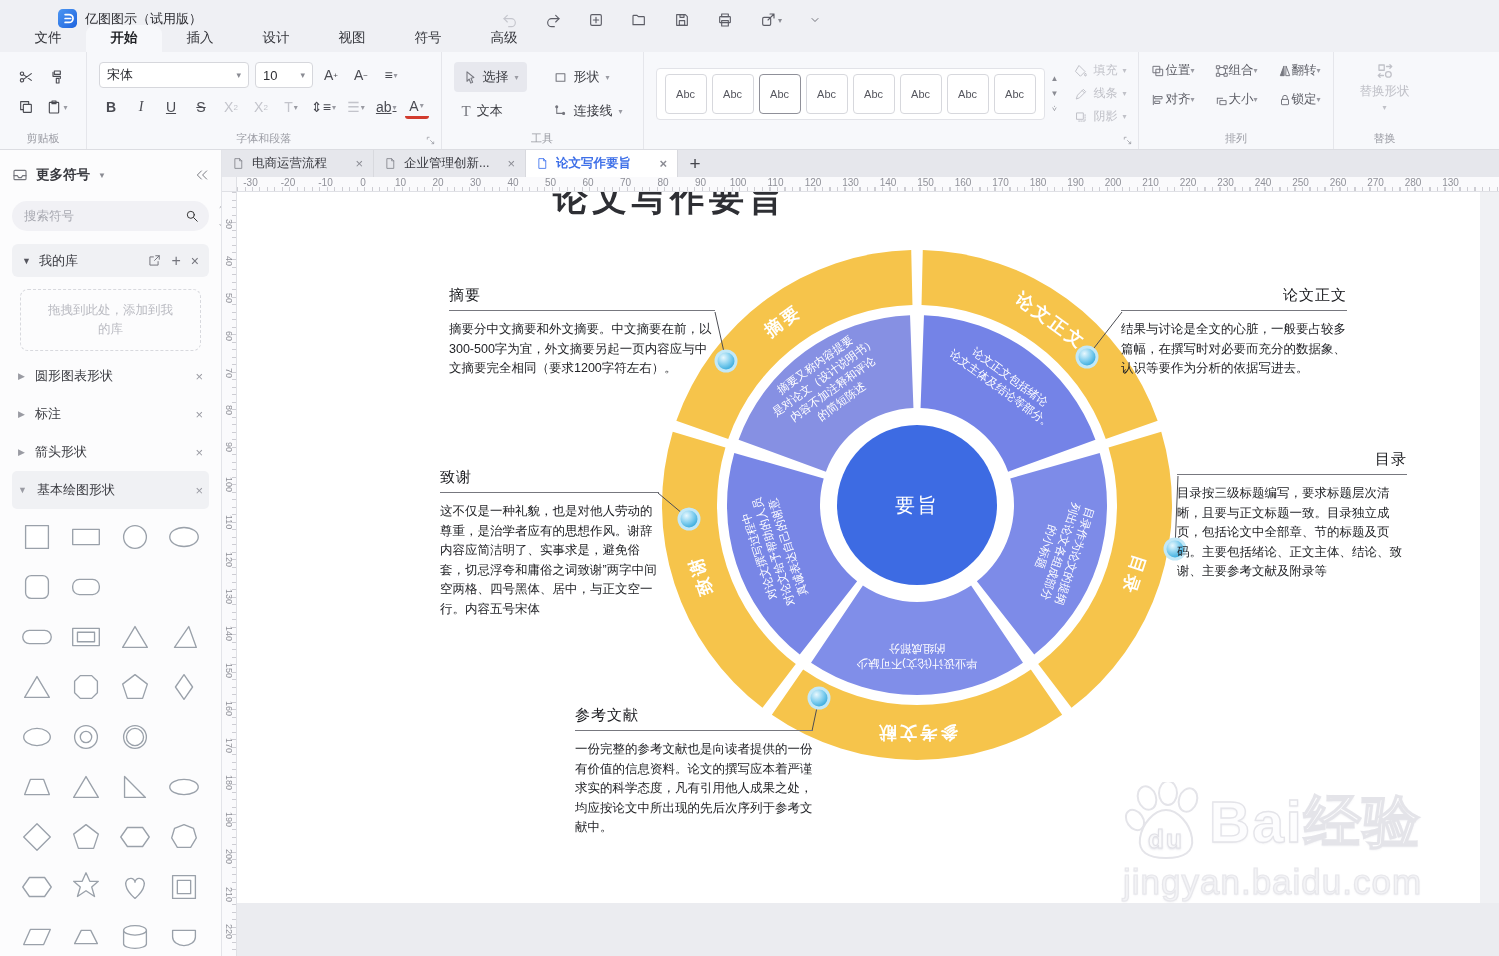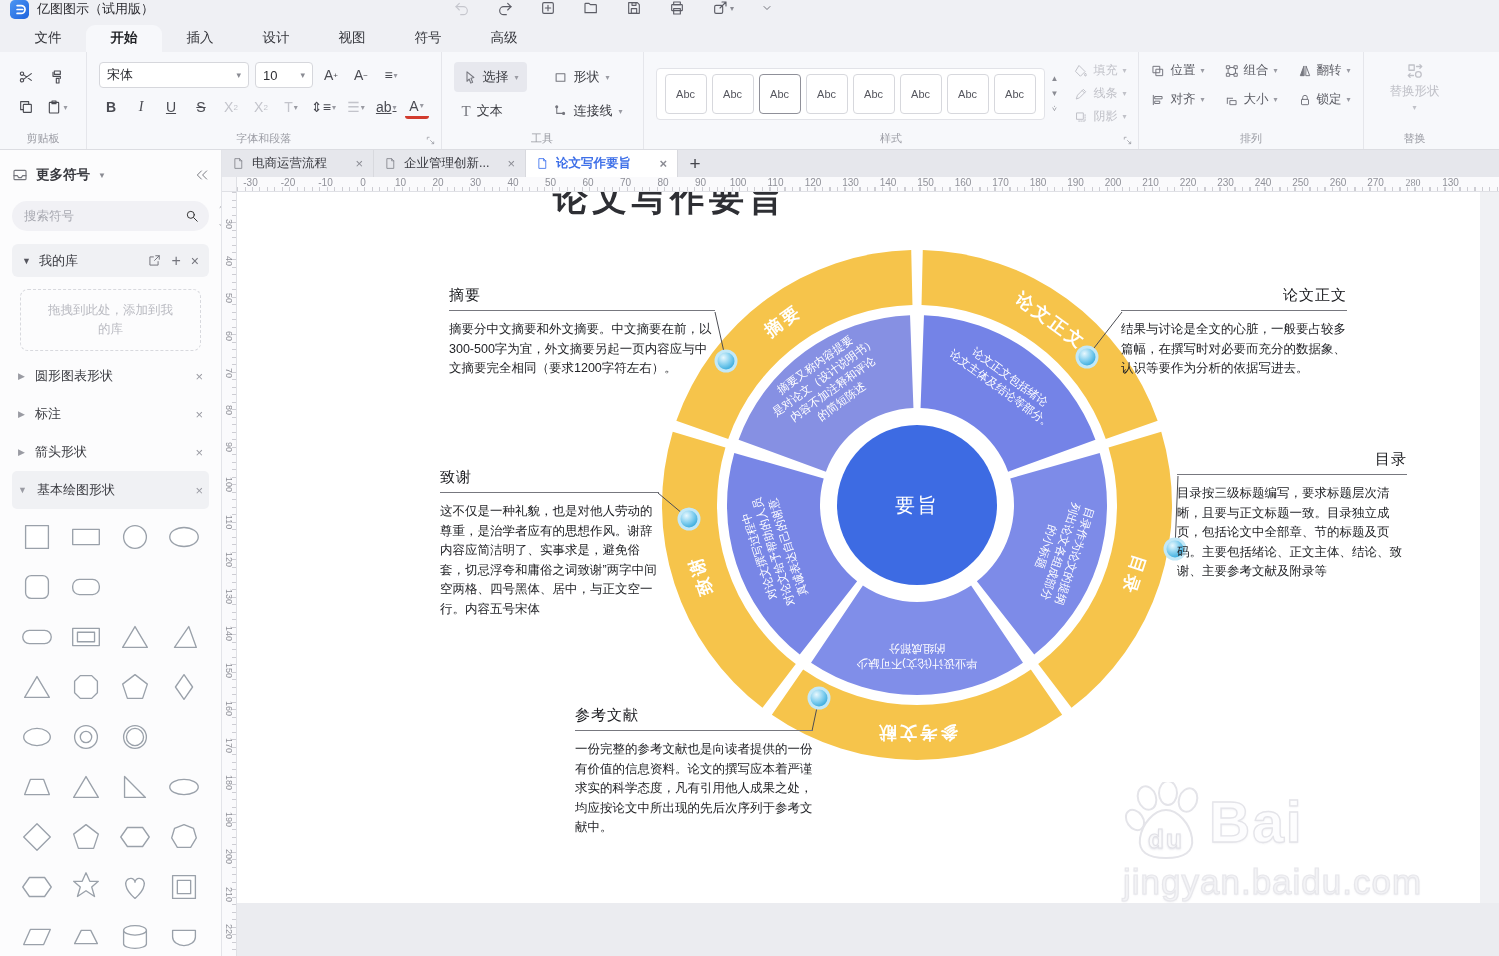--- a/index.html
+++ b/index.html
@@ -1,21 +1,21 @@
 <!DOCTYPE html>
 <html><head>
 <meta charset="utf-8">
 <style>
   * { box-sizing: border-box; margin: 0; padding: 0; }
   html,body { width:1499px; height:956px; overflow:hidden; }
   body { font-family:"Liberation Sans","DejaVu Sans",sans-serif; background:#EFF0F4; color:#333; }
   svg { display:block; }
 
   
-  .titlebar { height:28px; display:flex; align-items:flex-start; padding:0 10px; background:#EFF0F4; }
+  .titlebar { height:28px; display:flex; align-items:flex-end; padding:0 10px; background:#EFF0F4;margin-left:48px; }
   .app-logo { width:19px; height:19px; margin-right:8px; }
   .app-title { font-size:13px; color:#2b2b30; }
   .quick-icons { display:flex; align-items:center; gap:27px; margin-left:300px; color:#5c5d66; }
   .qbtn { display:flex; align-items:center; cursor:pointer; }
   .qbtn.dis { color:#c5c6cd; }
   .qbtn .mini-caret { font-size:8px; color:#8a8b93; margin-left:2px; }
 
   
   .menubar { height:24px; display:flex; align-items:flex-end; padding-left:10px; background:#EFF0F4; }
   .menu-tab { width:76px; text-align:center; font-size:13.5px; color:#33343a; padding:4px 0 5px; cursor:pointer; }
@@ -49,21 +49,21 @@
   .styles-wrap { display:flex; align-items:center; gap:6px; }
   .style-boxes { display:flex; gap:5px; background:#fff; border:1px solid #E2E3E8; border-radius:4px; padding:5px 8px; }
   .style-box { width:42px; height:40px; background:#fff; border:1px solid #D7D8DD; border-radius:4px; display:flex; align-items:center; justify-content:center; font-size:11px; color:#55565e; cursor:pointer; }
   .style-box.sel { border-color:#8f9099; }
   .style-arrows { display:flex; flex-direction:column; gap:6px; color:#8a8b93; font-size:8px; text-align:center; cursor:pointer; }
   .fx-col { display:flex; flex-direction:column; gap:6px; margin-left:10px; }
   .fx-item { display:flex; align-items:center; gap:5px; font-size:12px; color:#c0c1c8; cursor:pointer; }
   .fx-item .car { font-size:8px; }
 
   .arr-grid { display:grid; grid-template-columns:auto auto auto; column-gap:20px; row-gap:12px; }
-  .arr-item { display:flex; align-items:center; gap:5px; font-size:12.5px; color:#5a5b63; cursor:pointer; }
+  .arr-item { display:flex; align-items:center; font-size:12.5px; color:#5a5b63; cursor:pointer; }
   .arr-item .car { font-size:8px; color:#9a9ba3; }
 
   .replace-col { display:flex; flex-direction:column; align-items:center; gap:3px; color:#c0c1c8; font-size:12.5px; padding:0 14px; cursor:pointer; }
 
   
   .app-body { display:flex; height:806px; background:#fff; }
 
   
   .sidebar { width:222px; border-right:1px solid #E3E4E9; background:#FCFCFD; padding:10px 12px 0; position:relative; overflow:hidden; }
   .sb-header { display:flex; align-items:center; gap:8px; height:30px; color:#3a3b41; }
@@ -377,21 +377,20 @@
             <span>阴影</span>
             <span class="car">▾</span>
           </div>
         </div>
     </div>
     <span class="launcher">
         <svg viewBox="0 0 24 24" width="11" height="11" fill="none" stroke="currentColor" stroke-width="1.7" stroke-linecap="round" stroke-linejoin="round">
           <path d="M5 9 V5 h4 M19 15 v4 h-4 M19 19 L12 12"></path>
         </svg>
       </span>
-    <div class="rgroup-label">样式</div>
   </div>
 
   <div class="rgroup">
     <div class="arr-grid">
         <div class="arr-item">
           <span class="icon-gray">
             <svg viewBox="0 0 24 24" width="14" height="14" fill="none" stroke="currentColor" stroke-width="1.7" stroke-linecap="round" stroke-linejoin="round">
               <rect x="4" y="4" width="11" height="11"></rect>
               <rect x="9" y="9" width="11" height="11"></rect>
             </svg>
@@ -789,21 +788,21 @@
           <span style="left: 801px;">180</span>
           <span style="left: 838.5px;">190</span>
           <span style="left: 876px;">200</span>
           <span style="left: 913.5px;">210</span>
           <span style="left: 951px;">220</span>
           <span style="left: 988.5px;">230</span>
           <span style="left: 1026px;">240</span>
           <span style="left: 1063.5px;">250</span>
           <span style="left: 1101px;">260</span>
           <span style="left: 1138.5px;">270</span>
-          <span style="left: 1176px; font-family: Liberation Serif, serif;">280</span>
+          <span style="left: 1176px;">280</span>
           <span style="left: 1213.5px;">130</span>
         </div>
     </div>
     <div class="content-row">
       <div class="vruler">
           <span style="top: 27px;">30</span>
           <span style="top: 64.2px;">40</span>
           <span style="top: 101.4px;">50</span>
           <span style="top: 138.6px;">60</span>
           <span style="top: 175.8px;">70</span>
@@ -922,19 +921,20 @@
               <svg width="86" height="80" viewBox="0 0 86 80" fill="#fff" stroke="#E4E4E9" stroke-width="2">
                 <ellipse cx="24" cy="16" rx="9" ry="12" transform="rotate(-18 24 16)"></ellipse>
                 <ellipse cx="45" cy="11" rx="9" ry="12"></ellipse>
                 <ellipse cx="65" cy="18" rx="9" ry="12" transform="rotate(18 65 18)"></ellipse>
                 <ellipse cx="12" cy="38" rx="8" ry="11" transform="rotate(-35 12 38)"></ellipse>
                 <path d="M43 28 c12 0 24 14 26 28 c2 14 -8 20 -26 20 c-18 0 -28 -6 -26 -20 c2 -14 14 -28 26 -28 z"></path>
                 <text x="43" y="66" text-anchor="middle" font-size="26" font-weight="bold" fill="#fff" stroke="#E0E0E6" stroke-width="1">du</text>
               </svg>
             </span>
             <span>Bai</span>
+            <span>经验</span>
           </div>
           <div class="wm-url">jingyan.baidu.com</div>
         </div>
       </div>
     </div>
   </div>
 </div>
 
 </body></html>

